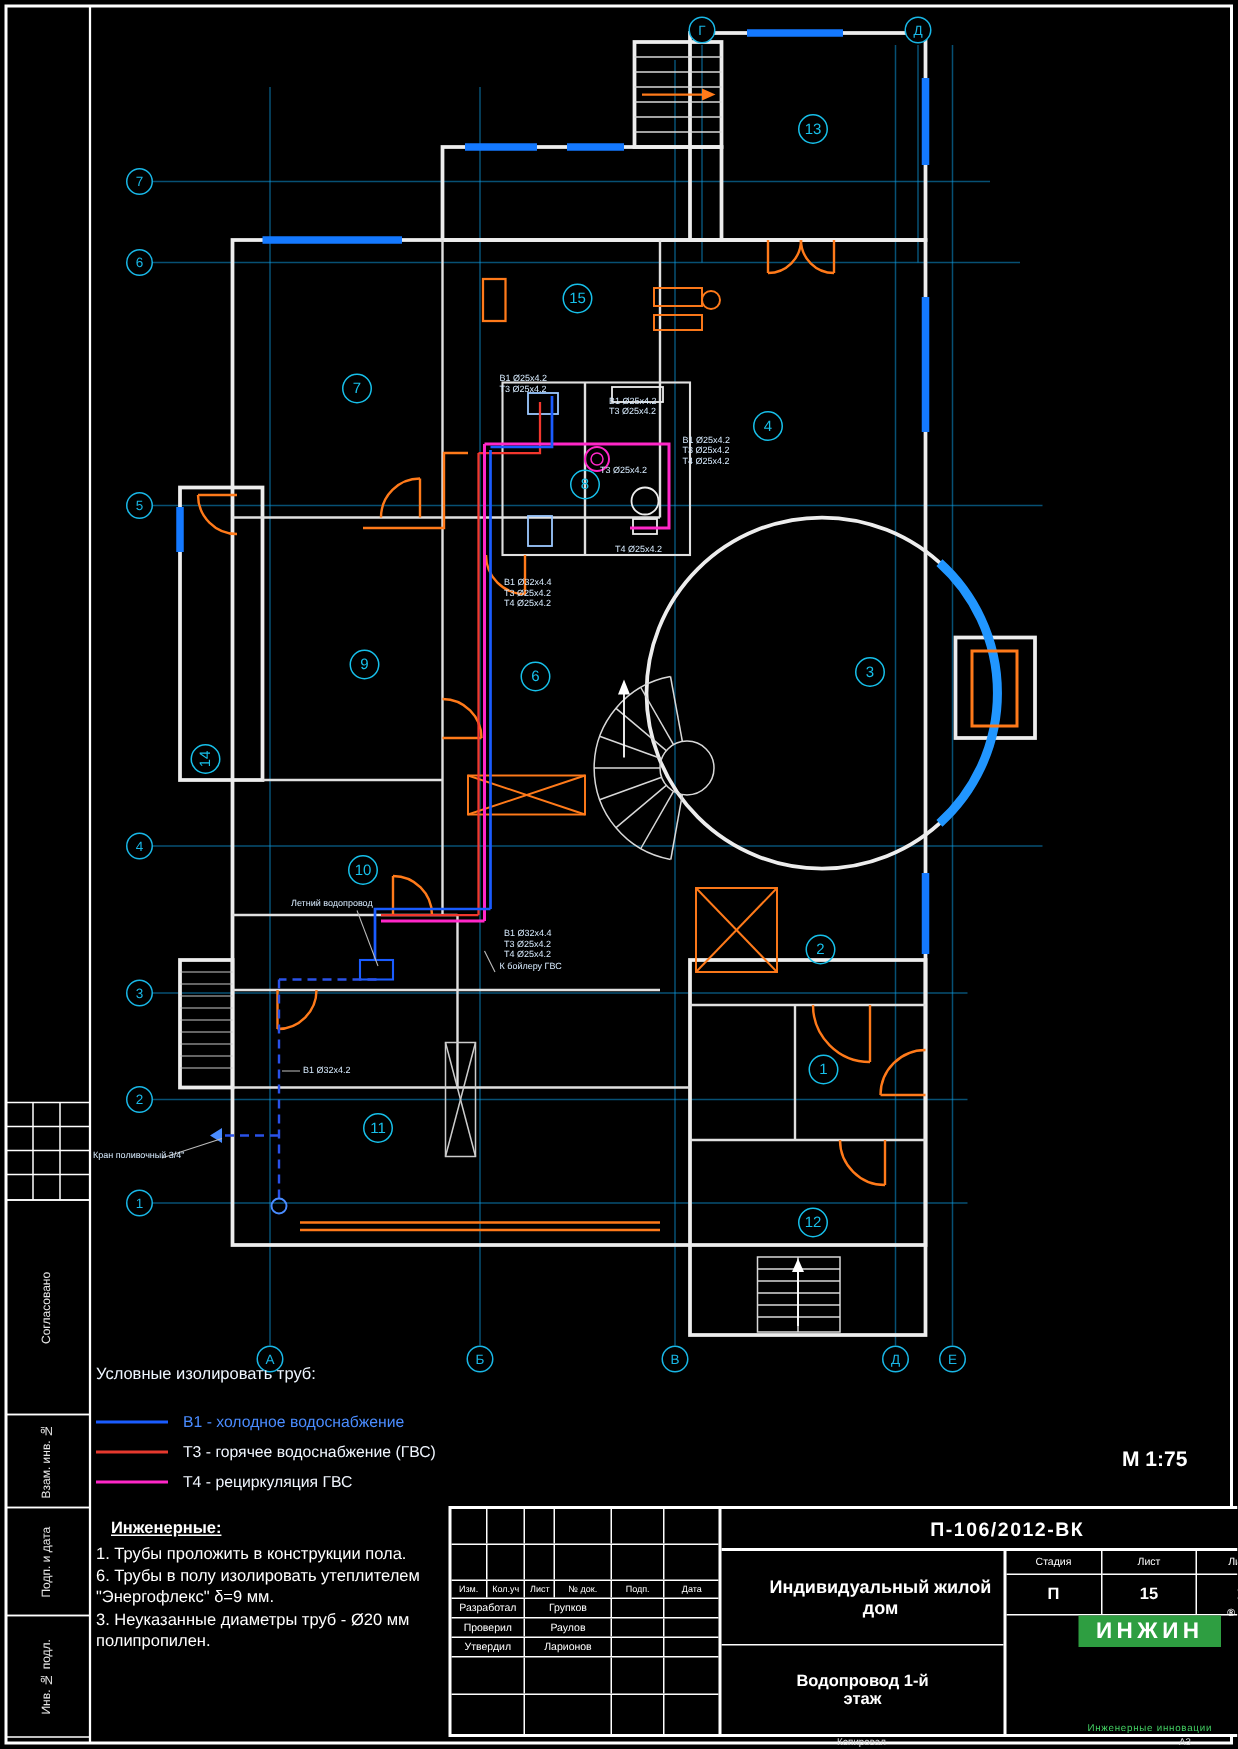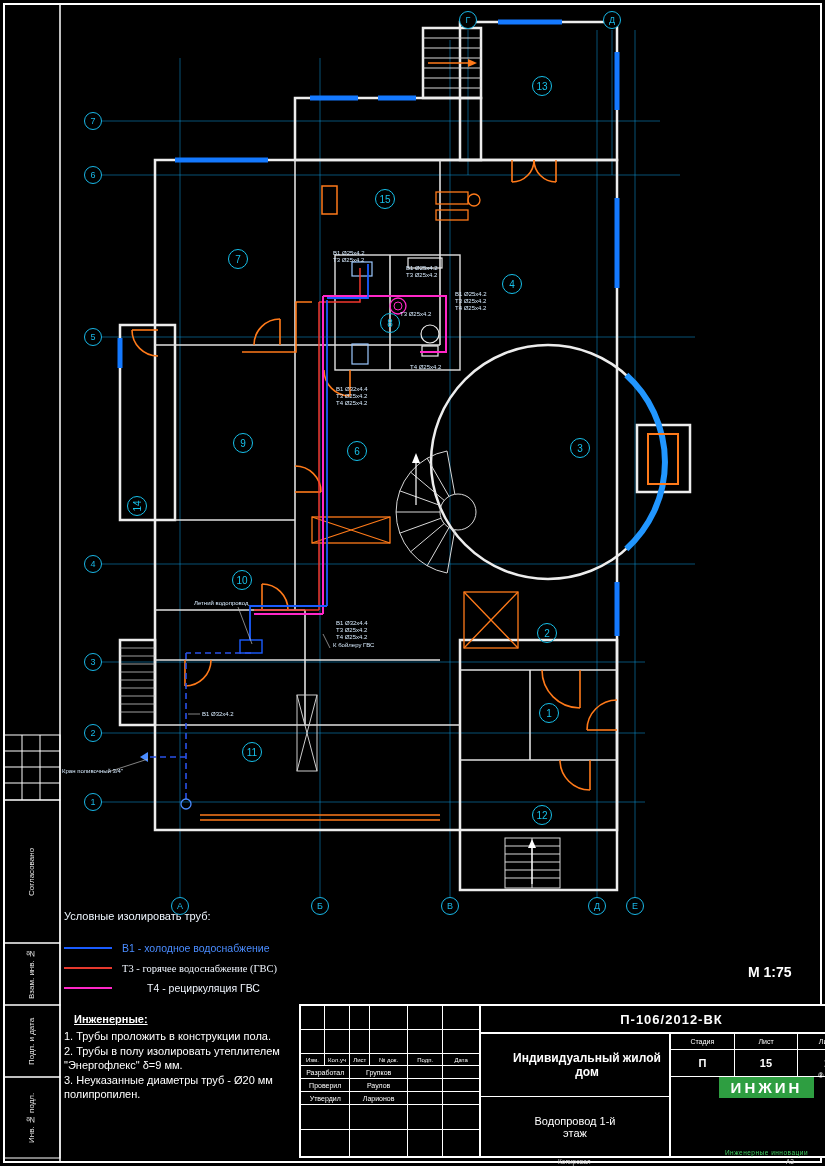--- a/index.html
+++ b/index.html
@@ -13,21 +13,21 @@
         color:#17c0ea;font-size:10px;display:flex;align-items:center;justify-content:center;
         box-sizing:border-box;}
   .rot90{transform:rotate(-90deg);}
   .plabel{position:absolute;font-size:6px;line-height:1.05;color:#d8ecff;white-space:nowrap;}
   .legend{position:absolute;left:64px;top:910px;}
   .legend-title{font-size:11px;color:#eef6ff;margin-bottom:16px;}
   .leg-row{display:flex;align-items:center;height:20px;}
   .leg-swatch{width:48px;height:2px;margin-right:10px;flex:0 0 auto;}
   .sw-b{background:#1a5cff;} .sw-r{background:#e6392e;} .sw-m{background:#ff27c8;}
   .leg-label{font-size:10.5px;}
-  .c0{color:#4a8cff;} .c1{color:#f0f6ff;font-family:Liberation Serif, serif;} .c2{color:#f0f6ff;margin-left:25px;}
+  .c0{color:#4a8cff;} .c1{color:#f0f6ff;} .c2{color:#f0f6ff;}
   .notes{position:absolute;left:64px;top:1012px;width:232px;font-size:11px;line-height:1.28;color:#fff;}
   .notes-title{font-weight:bold;text-decoration:underline;margin:0 0 3px 10px;font-size:11px;}
   .note-item{margin:0 0 1px 0;}
   .scale{position:absolute;left:748px;top:964px;font-size:14px;font-weight:bold;color:#fff;}
   .vtext{position:absolute;left:18px;width:26px;display:flex;align-items:center;justify-content:center;
          writing-mode:vertical-rl;transform:rotate(180deg);color:#e8e8e8;font-size:8px;white-space:nowrap;}
   .footer-note{position:absolute;font-size:6.5px;color:#ddd;top:1158px;}
   
   .tb{position:absolute;left:299px;top:1004px;width:565px;height:154px;border:2px solid #fff;
       box-sizing:border-box;display:flex;background:#000;}
@@ -39,21 +39,21 @@
   .tb-cell.name{font-size:7px;} .tb-cell.norb{border-right:none;}
   .tb-right{flex:1;display:flex;flex-direction:column;}
   .tb-doc{height:26px;border-bottom:2px solid #fff;display:flex;align-items:center;justify-content:center;
           font-size:13px;font-weight:bold;letter-spacing:1px;}
   .tb-body{flex:1;display:flex;}
   .tb-title{width:190px;border-right:2px solid #fff;box-sizing:border-box;display:flex;flex-direction:column;}
   .tb-title-main{height:62px;border-bottom:1px solid #fff;display:flex;align-items:center;justify-content:center;
                  text-align:center;font-weight:bold;font-size:12px;padding-left:24px;}
   .tb-title-main span{max-width:150px;display:inline-block;}
   .tb-title-sub{flex:1;display:flex;align-items:center;justify-content:center;text-align:center;
-                font-size:11px;font-weight:normal;}
+                font-size:11px;font-weight:bold;}
   .tb-title-sub span{max-width:92px;display:inline-block;}
   .tb-meta{flex:1;display:flex;flex-direction:column;}
   .tb-stage{height:42px;border-bottom:1px solid #fff;display:grid;
             grid-template-columns:1fr 1fr 1fr;grid-template-rows:16px 1fr;}
   .tb-stage div{display:flex;align-items:center;justify-content:center;box-sizing:border-box;}
   .st-h{font-size:7px;border-bottom:1px solid #fff;border-right:1px solid #fff;}
   .st-v{font-size:11px;font-weight:bold;border-right:1px solid #fff;}
   .st-h.norb,.st-v.norb{border-right:none;}
   .tb-logo{flex:1;display:flex;flex-direction:column;align-items:center;justify-content:space-between;gap:3px;}
   .logo-badge{background:#2e9e41;color:#fff;font-weight:bold;font-size:15px;padding:2px 12px;
@@ -352,21 +352,21 @@
     </div>
     <div class="leg-row">
       <div class="leg-swatch sw-m"></div>
       <div class="leg-label c2">Т4 - рециркуляция ГВС</div>
     </div>
   </div>
 
   <div class="notes">
     <div class="notes-title">Инженерные:</div>
     <p class="note-item">1. Трубы проложить в конструкции пола.</p>
-    <p class="note-item">2. Трубы в полу изолировать утеплителем "Энергофлекс" δ=9 мм.</p>
+    <p class="note-item">6. Трубы в полу изолировать утеплителем "Энергофлекс" δ=9 мм.</p>
     <p class="note-item">3. Неуказанные диаметры труб - Ø20 мм полипропилен.</p>
   </div>
 
   <div class="scale">М 1:75</div>
 
   <div class="vtext" style="top:800px;height:143px;">Согласовано</div>
   <div class="vtext" style="top:943px;height:62px;">Взам. инв. №</div>
   <div class="vtext" style="top:1005px;height:72px;">Подп. и дата</div>
   <div class="vtext" style="top:1077px;height:81px;">Инв. № подл.</div>
 

